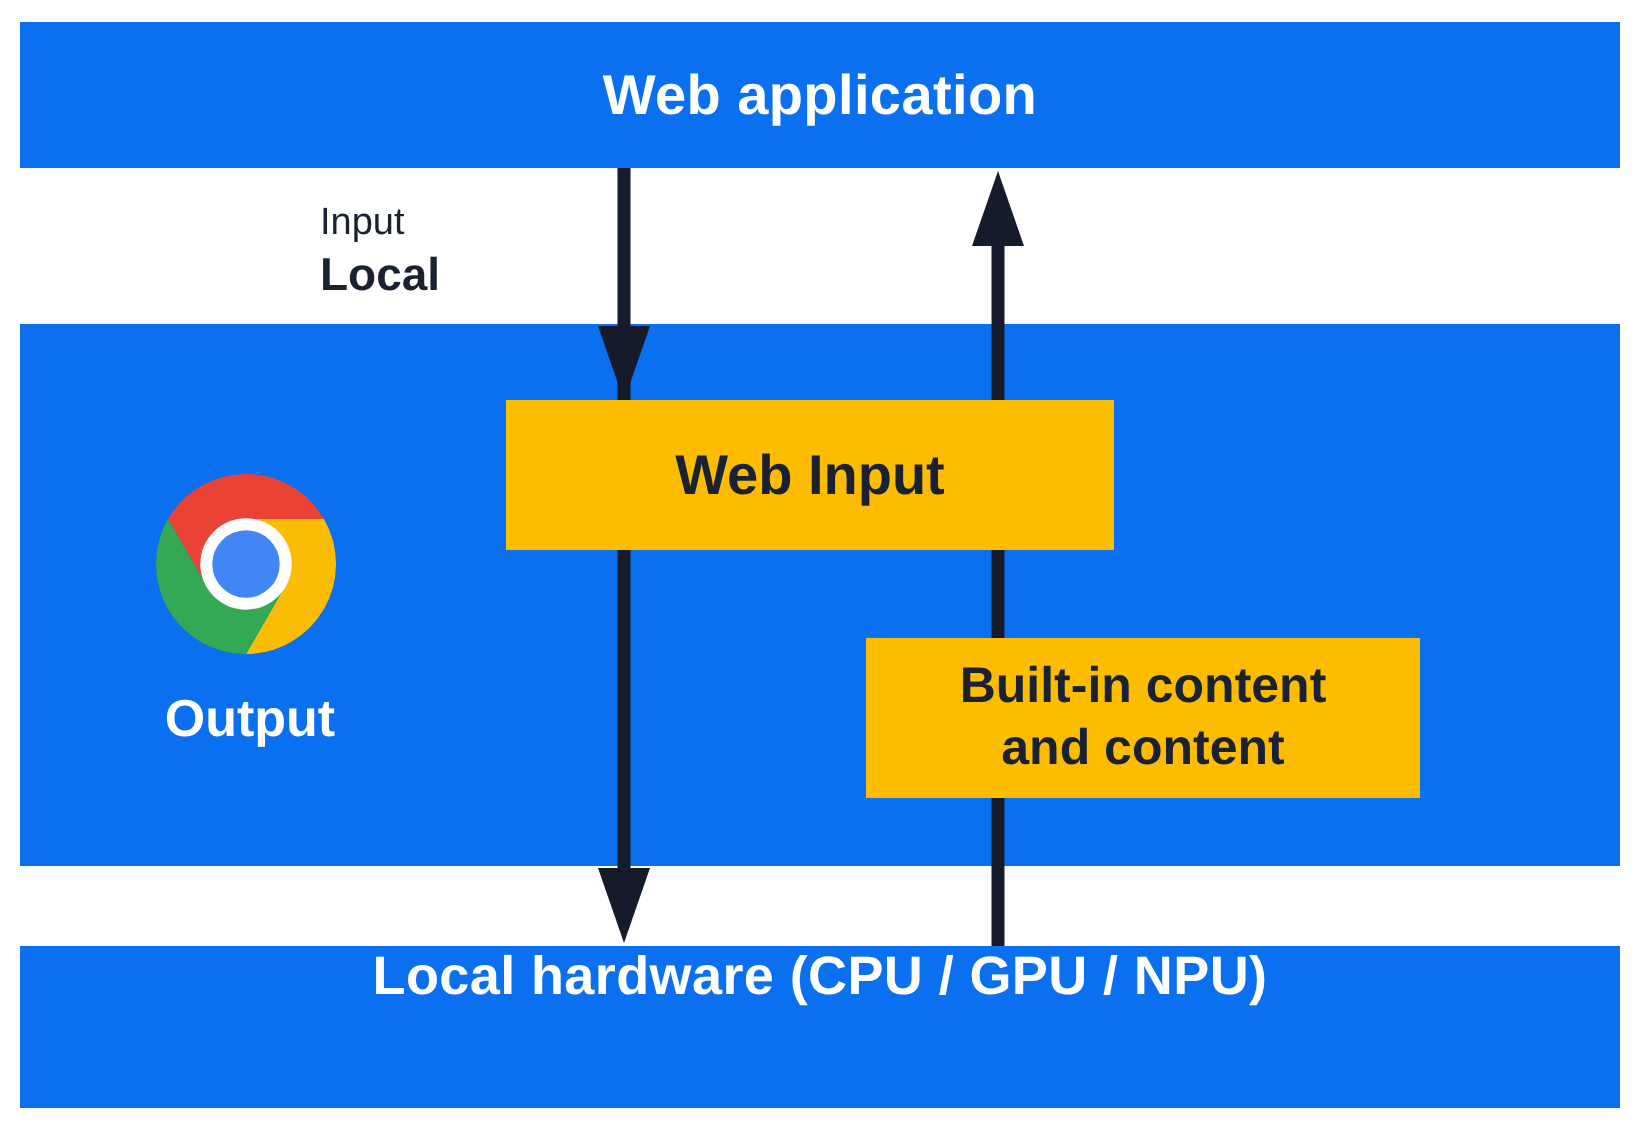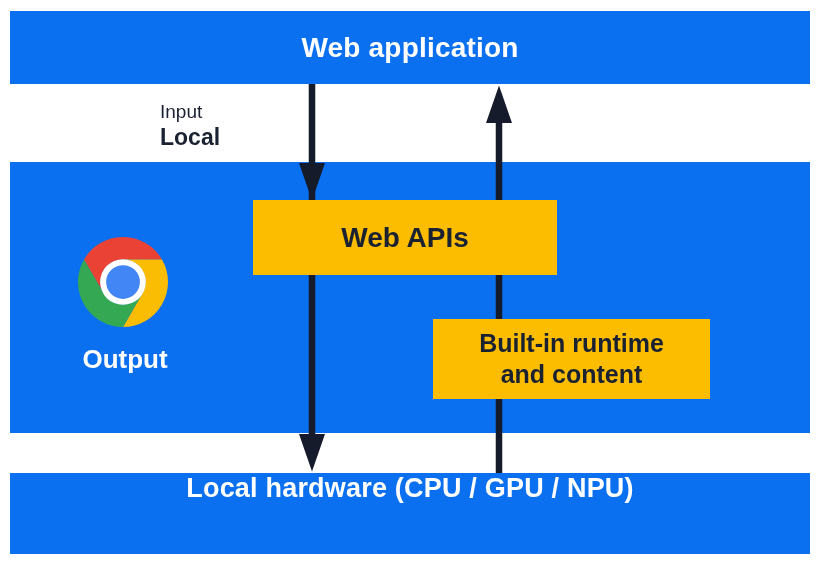--- a/index.html
+++ b/index.html
@@ -111,25 +111,25 @@
     <path fill="#EA4335" d="M8.57 32A64 64 0 0 1 119.43 32L64 32A32 32 0 0 0 36.3 80Z"></path>
     <path fill="#FBBC04" d="M119.43 32A64 64 0 0 1 64 128L91.7 80A32 32 0 0 0 64 32Z"></path>
     <path fill="#34A853" d="M64 128A64 64 0 0 1 8.57 32L36.3 80A32 32 0 0 0 91.7 80Z"></path>
     <circle cx="64" cy="64" r="32.5" fill="#FFFFFF"></circle>
     <circle cx="64" cy="64" r="24" fill="#4285F4"></circle>
   </svg>
 
   <div class="browser-label">Output</div>
 
   <div class="yellow-box web-apis-box">
-    <div class="box-label">Web APIs</div>
+    <div class="box-label">Web Input</div>
   </div>
 
   <div class="yellow-box builtin-box">
-    <div class="box-line">Built-in runtime</div>
+    <div class="box-line">Built-in content</div>
     <div class="box-line">and content</div>
   </div>
 
   <div class="blue-bar bottom-bar">
     <div class="bar-label">Local hardware (CPU / GPU / NPU)</div>
   </div>
 
 </div>
 
 </body></html>

